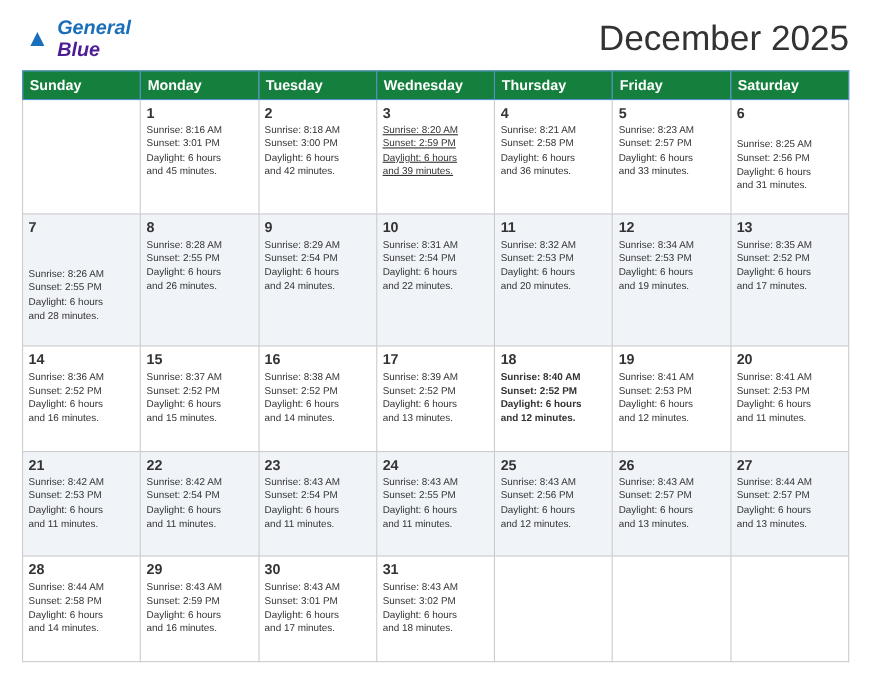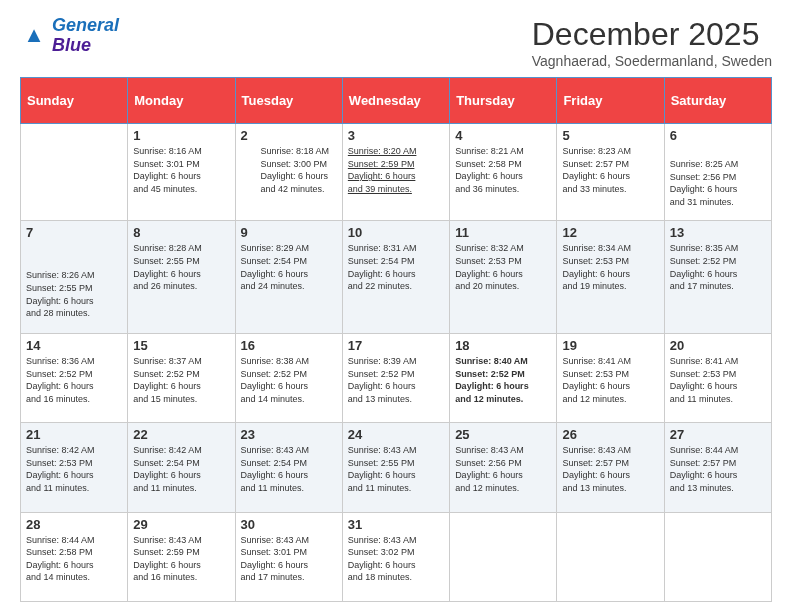--- a/index.html
+++ b/index.html
@@ -36,43 +36,43 @@
       font-style: italic;
     }
     .logo-text span {
       color: #1a6fba;
     }
     .logo-icon {
       width: 28px;
       height: 28px;
     }
     .title-block {
-      text-align: left;
+      text-align: center;
     }
     .month-title {
       font-size: 32px;
       color: #333;
       font-weight: normal;
     }
     .location {
       font-size: 14px;
       color: #555;
     }
     .calendar {
       flex: 1;
       border: 1px solid #ccc;
       border-collapse: collapse;
       width: 100%;
       table-layout: fixed;
     }
     .calendar th {
-      background: #ef4444;
+      background: #15803d;
       color: #fff;
       text-align: left;
-      padding: 15px 6px;
+      padding: 5px 6px;
       font-size: 13px;
       font-weight: bold;
       border: 1px solid #5592cc;
     }
     .calendar td {
       border: 1px solid #ccc;
       vertical-align: top;
       padding: 4px 5px;
       font-size: 9.5px;
       color: #333;
@@ -109,21 +109,20 @@
       <svg class="logo-icon" viewBox="0 0 36 36">
         <text x="18" y="26" text-anchor="middle" font-size="28" fill="#1a6fba">▲</text>
       </svg>
       <div class="logo-text">
         <div><span>General</span></div>
         <div><span style="color:#4c1d95">Blue</span></div>
       </div>
     </div>
     <div class="title-block">
       <div class="month-title">December 2025</div>
-      <div class="location">Vagnhaerad, Soedermanland, Sweden</div>
     </div>
   </div>
 
   <table class="calendar">
     <thead>
       <tr>
       <th>Sunday</th>
           <th>Monday</th>
           <th>Tuesday</th>
           <th>Wednesday</th>
@@ -137,21 +136,21 @@
           <td class="empty-cell"></td>
           <td>
             <span class="day-num">1</span>
             <div class="day-info" style="white-space: pre-line;">Sunrise: 8:16 AM
 Sunset: 3:01 PM
 Daylight: 6 hours
 and 45 minutes.</div>
           </td>
           <td>
             <span class="day-num">2</span>
-            <div class="day-info" style="white-space: pre-line; margin-left: 20px;">Sunrise: 8:18 AM
+            <div class="day-info" style="white-space: pre-line;">Sunrise: 8:18 AM
 Sunset: 3:00 PM
 Daylight: 6 hours
 and 42 minutes.</div>
           </td>
           <td>
             <span class="day-num">3</span>
             <div class="day-info" style="white-space: pre-line; text-decoration: underline;">Sunrise: 8:20 AM
 Sunset: 2:59 PM
 Daylight: 6 hours
 and 39 minutes.</div>

